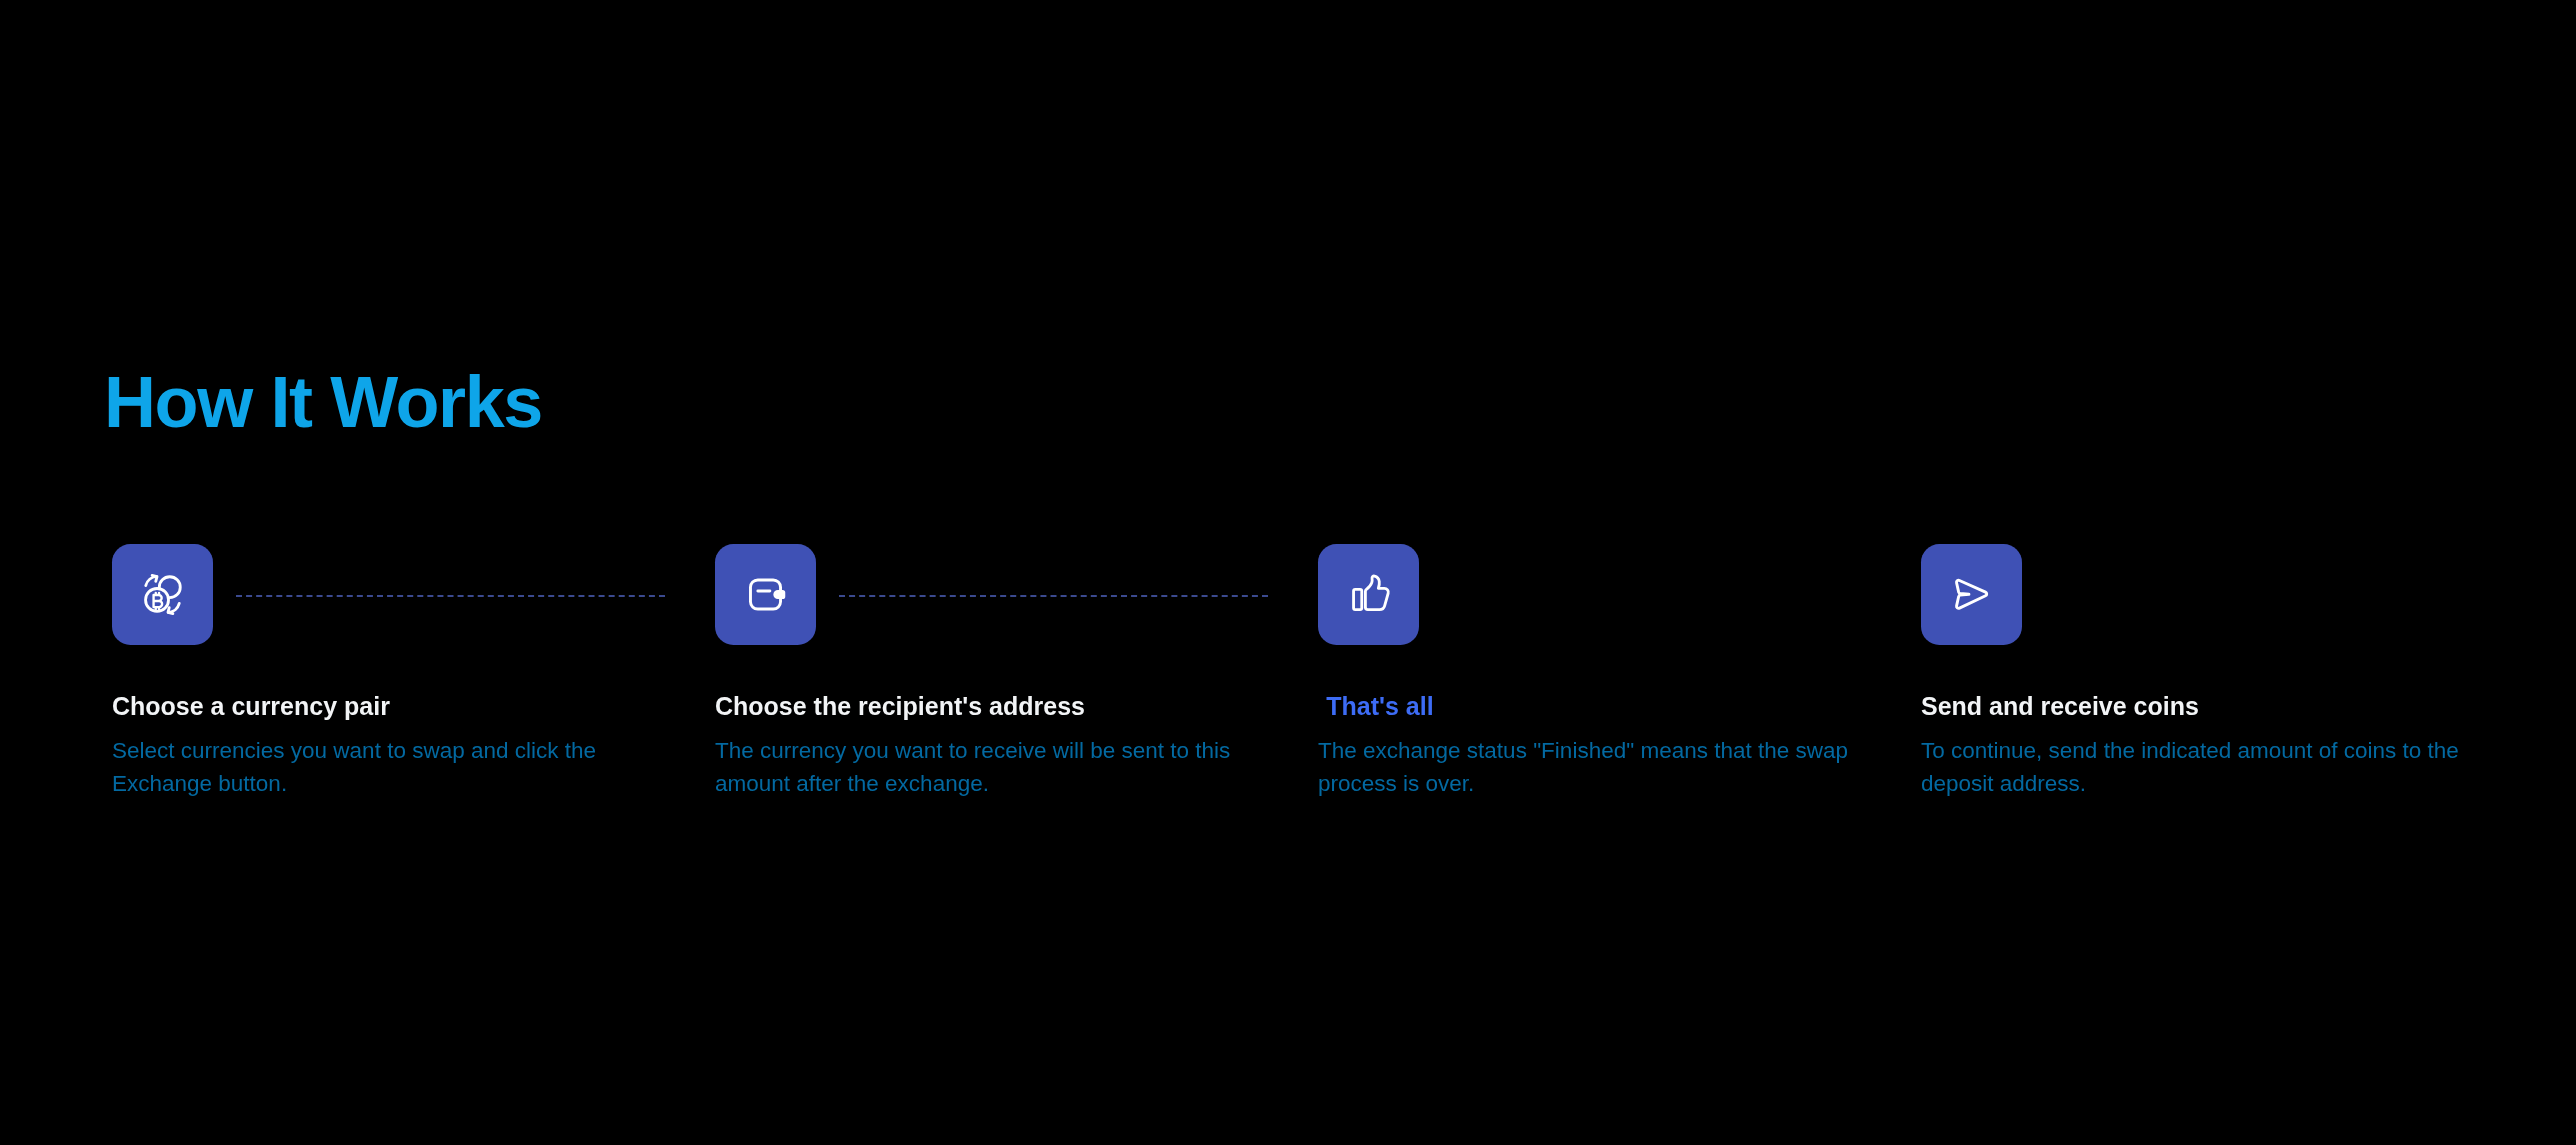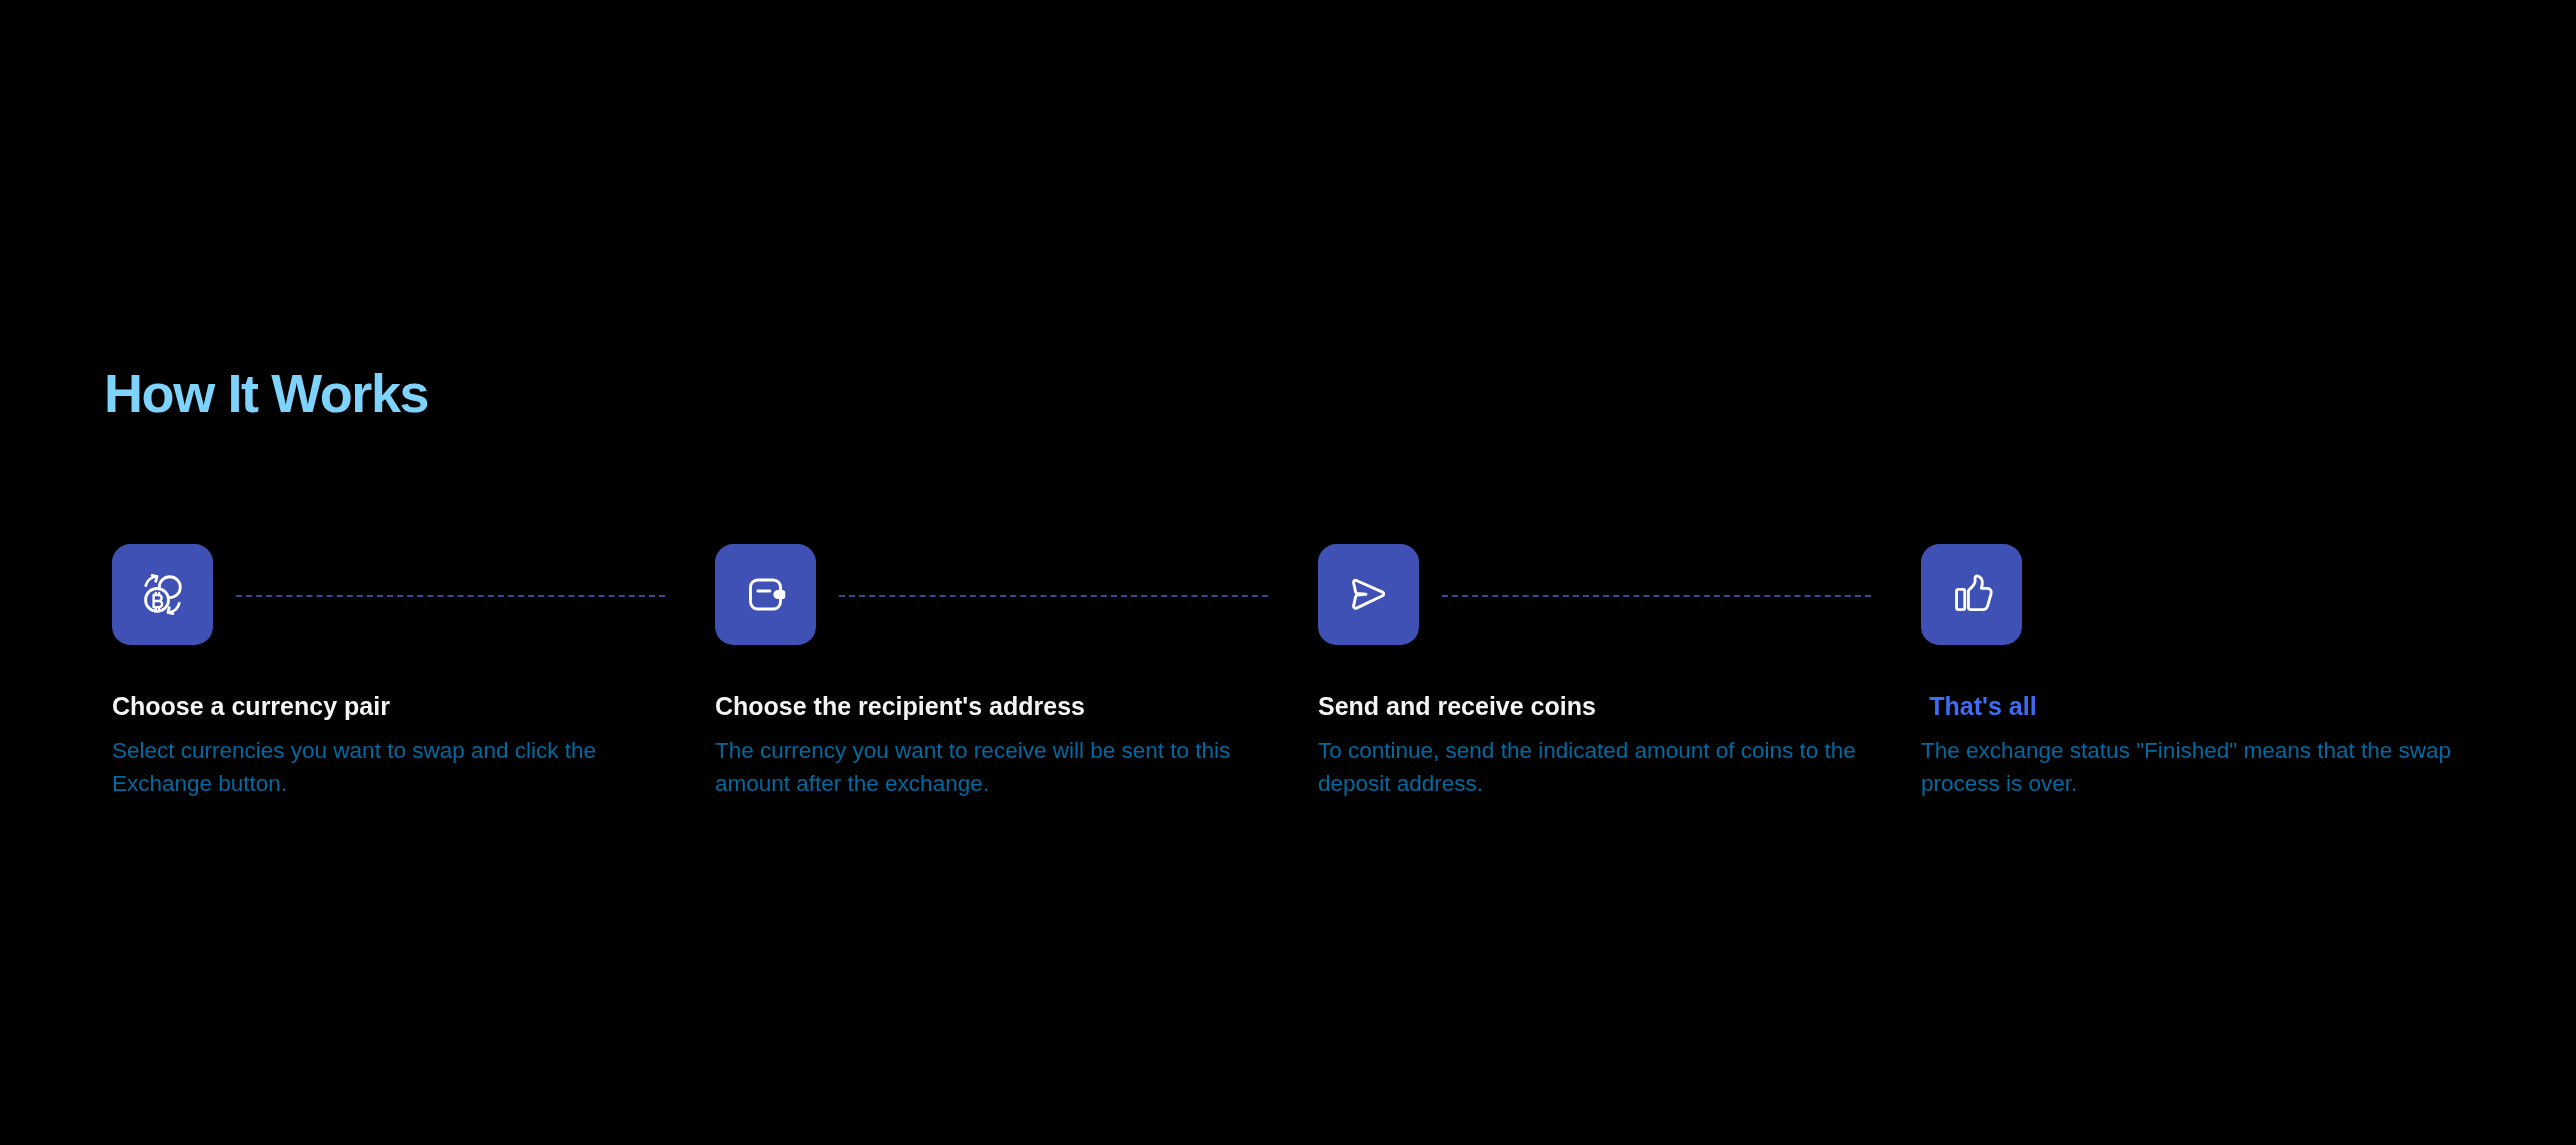--- a/index.html
+++ b/index.html
@@ -22,25 +22,25 @@
     width: 2576px;
     height: 1146px;
     background: #000000;
   }
 
   
   .page-title {
     position: absolute;
     left: 104px;
     top: 365px;
-    font-size: 54px;
+    font-size: 72px;
     font-weight: 700;
     letter-spacing: -1.4px;
     line-height: 1.05;
-    color: #7dd3fc;
+    color: #0ea5e9;
     white-space: nowrap;
   }
 
   
   .steps {
     position: absolute;
     left: 112px;
     top: 544px;
     width: 2387px;
     display: flex;
@@ -159,41 +159,41 @@
       </div>
       <div class="step-title">Choose the recipient's address</div>
       <div class="step-desc">The currency you want to receive will be sent to this amount after the exchange.</div>
     </div>
 
     <div class="step">
       <div class="step-icon-row">
         <div class="tile">
           <span>
             <svg viewBox="0 0 56 56" fill="none" xmlns="http://www.w3.org/2000/svg">
-              <path d="M14.8 12.6c-1.7-.8-3.6.7-3.2 2.5l2.3 10.3c.2.8.9 1.4 1.7 1.5l9.6.9-9.6.9c-.8.1-1.5.7-1.7 1.5l-2.3 10.3c-.4 1.8 1.5 3.3 3.2 2.5l28.6-13.6c1.7-.8 1.7-3.2 0-4L14.8 12.6z" stroke="#ffffff" stroke-width="3.2" stroke-linejoin="round"></path>
-            </svg>
-          </span>
-        </div>
-        <div class="connector"></div>
-      </div>
-      <div class="step-title">Send and receive coins</div>
-      <div class="step-desc">To continue, send the indicated amount of coins to the deposit address.</div>
-    </div>
-
-    <div class="step">
-      <div class="step-icon-row">
-        <div class="tile">
-          <span>
-            <svg viewBox="0 0 56 56" fill="none" xmlns="http://www.w3.org/2000/svg">
               <path d="M13.4 22.4h5.4c1 0 1.8.8 1.8 1.8v18.6c0 1-.8 1.8-1.8 1.8h-5.4c-1 0-1.8-.8-1.8-1.8V24.2c0-1 .8-1.8 1.8-1.8z" stroke="#ffffff" stroke-width="3.1" stroke-linejoin="round"></path>
               <path d="M25.4 22.6c2.4-1.7 5.2-4.6 6.2-7.6.6-1.8.5-3.3.3-4.6-.3-1.6 1.1-3 2.7-2.6 2.4.6 4.7 2.4 5.2 5.8.4 2.6-.2 5.4-1 7.6h6.6c2.9 0 5 2.7 4.2 5.4l-3.9 13.9c-.7 2.5-3 4.2-5.6 4.2H27.2c-1.4 0-2.6-1.1-2.6-2.6V24.7c0-.8.2-1.6.8-2.1z" stroke="#ffffff" stroke-width="3.1" stroke-linejoin="round"></path>
             </svg>
           </span>
         </div>
 
       </div>
       <div class="step-title accent">That's all</div>
       <div class="step-desc">The exchange status "Finished" means that the swap process is over.</div>
     </div>
 
+    <div class="step">
+      <div class="step-icon-row">
+        <div class="tile">
+          <span>
+            <svg viewBox="0 0 56 56" fill="none" xmlns="http://www.w3.org/2000/svg">
+              <path d="M14.8 12.6c-1.7-.8-3.6.7-3.2 2.5l2.3 10.3c.2.8.9 1.4 1.7 1.5l9.6.9-9.6.9c-.8.1-1.5.7-1.7 1.5l-2.3 10.3c-.4 1.8 1.5 3.3 3.2 2.5l28.6-13.6c1.7-.8 1.7-3.2 0-4L14.8 12.6z" stroke="#ffffff" stroke-width="3.2" stroke-linejoin="round"></path>
+            </svg>
+          </span>
+        </div>
+        <div class="connector"></div>
+      </div>
+      <div class="step-title">Send and receive coins</div>
+      <div class="step-desc">To continue, send the indicated amount of coins to the deposit address.</div>
+    </div>
+
   </div>
 </div>
 
 
 </body></html>

